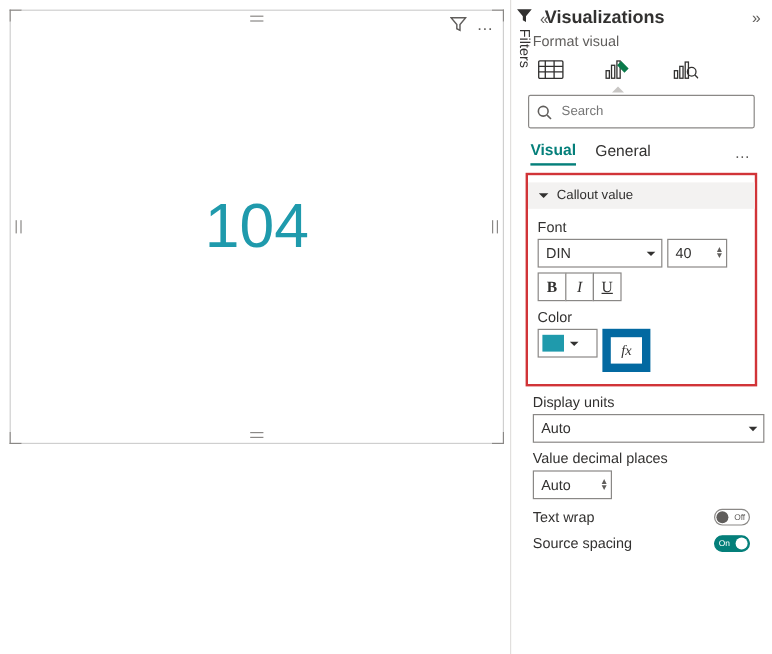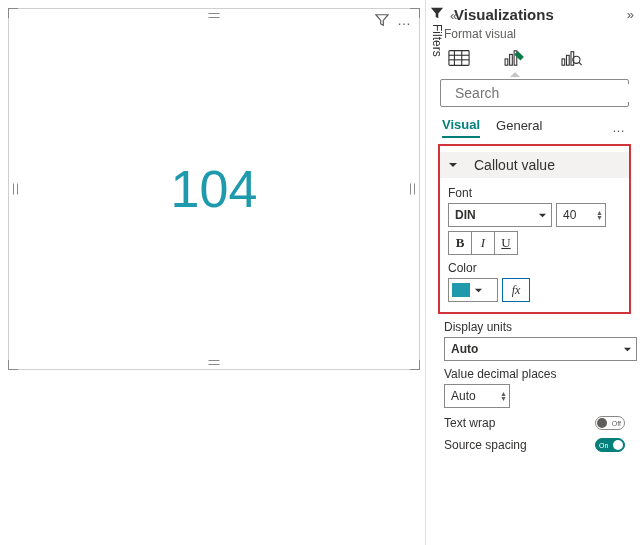--- a/index.html
+++ b/index.html
@@ -38,45 +38,45 @@
   .dbl-chev{font-size:13px;color:#605e5c;letter-spacing:-3px;}
   .collapse-chev{position:absolute;left:450px;top:8px;font-size:13px;color:#605e5c;letter-spacing:-3px;}
   .subhead{font-size:12px;color:#605e5c;margin:4px 0 6px 8px;}
   .tool-tabs{display:flex;gap:26px;align-items:flex-end;margin:2px 0 10px 8px;}
   .tool-tabs .tab-ic{width:30px;height:22px;display:flex;align-items:center;justify-content:center;position:relative;}
   .tool-tabs svg{width:22px;height:18px;stroke:#323130;fill:none;stroke-width:1.2;}
   .tab-active-caret{position:absolute;left:0;right:0;bottom:-8px;display:flex;justify-content:center;}
   .tab-active-caret::before{content:"";width:0;height:0;border-left:5px solid transparent;border-right:5px solid transparent;border-bottom:5px solid #c8c6c4;}
   .search-box{display:flex;align-items:center;border:1px solid #8a8886;border-radius:2px;height:26px;padding:0 6px;margin:0 4px 10px 4px;}
   .search-box svg{width:13px;height:13px;stroke:#605e5c;fill:none;stroke-width:1.6;}
-  .search-box input{border:none;outline:none;font-size:14px;flex:1;margin-left:6px;}
+  .search-box input{border:none;outline:none;font-size:11px;flex:1;margin-left:6px;}
   .text-tabs{display:flex;align-items:center;gap:16px;margin:0 6px 6px 6px;}
   .text-tabs .t{font-size:13px;padding-bottom:4px;}
   .text-tabs .t.active{color:#047f7a;border-bottom:2px solid #047f7a;font-weight:600;}
   .text-tabs .more{margin-left:auto;color:#605e5c;letter-spacing:2px;}
   .red-box{border:2px solid #d13438;padding:6px 8px 10px 8px;margin:2px 2px 6px 2px;}
-  .section-head{background:#f3f2f1;display:flex;align-items:center;gap:16px;font-size:14px;padding:5px 8px;margin:0 -8px 8px -8px;}
+  .section-head{background:#f3f2f1;display:flex;align-items:center;gap:6px;font-size:11px;padding:5px 8px;margin:0 -8px 8px -8px;}
   .chev{display:inline-block;transform:rotate(0deg);}
   .section-head svg{width:10px;height:10px;fill:#323130;}
   .field-lbl{font-size:12px;color:#323130;margin:6px 0 3px 0;}
   .row{display:flex;gap:4px;align-items:center;}
-  .select{border:1px solid #8a8886;height:22px;display:flex;align-items:center;justify-content:space-between;padding:0 4px 0 6px;font-size:12px;background:#fff;font-weight:bold;}
+  .select{border:1px solid #8a8886;height:22px;display:flex;align-items:center;justify-content:space-between;padding:0 4px 0 6px;font-size:12px;background:#fff;}
   .select svg{width:9px;height:9px;fill:#323130;}
   .num-input{border:1px solid #8a8886;height:22px;width:40px;display:flex;align-items:center;padding:0 2px 0 6px;font-size:12px;justify-content:space-between;}
   .spin{display:flex;flex-direction:column;line-height:5px;font-size:7px;color:#605e5c;}
   .fmt-btns{display:flex;margin-top:4px;}
   .fmt-btns .b{border:1px solid #8a8886;width:22px;height:22px;display:flex;align-items:center;justify-content:center;font-size:13px;margin-left:-1px;background:#fff;font-family:"Times New Roman",serif;}
   .fmt-btns .b:first-child{margin-left:0;}
   .b.bold{font-weight:700;}
   .b.ital{font-style:italic;}
   .b.und{text-decoration:underline;}
   .color-row{display:flex;gap:4px;margin-top:3px;}
   .color-pick{border:1px solid #8a8886;height:22px;width:42px;display:flex;align-items:center;padding:0 3px;gap:4px;}
   .swatch{width:18px;height:14px;background:#1f9aac;}
-  .fx-btn{border:1px solid #0369a1;height:22px;width:26px;display:flex;align-items:center;justify-content:center;font-style:italic;font-size:12px;font-family:"Times New Roman",serif;}
+  .fx-btn{border:7px solid #0369a1;height:22px;width:26px;display:flex;align-items:center;justify-content:center;font-style:italic;font-size:12px;font-family:"Times New Roman",serif;}
   .below{padding:0 8px;}
   .toggle-row{display:flex;align-items:center;justify-content:space-between;font-size:12px;margin:8px 0;}
   .toggle{width:30px;height:14px;border-radius:7px;position:relative;border:1px solid #8a8886;display:flex;align-items:center;font-size:7px;padding:0 3px;box-sizing:border-box;justify-content:flex-end;color:#605e5c;background:#fff;}
   .toggle .knob{position:absolute;width:10px;height:10px;border-radius:50%;background:#605e5c;top:1px;}
   .toggle.off .knob{left:1px;}
   .toggle.on{background:#047f7a;border-color:#047f7a;color:#fff;justify-content:flex-start;}
   .toggle.on .knob{right:1px;background:#fff;}
 </style>
 </head>
 <body>

